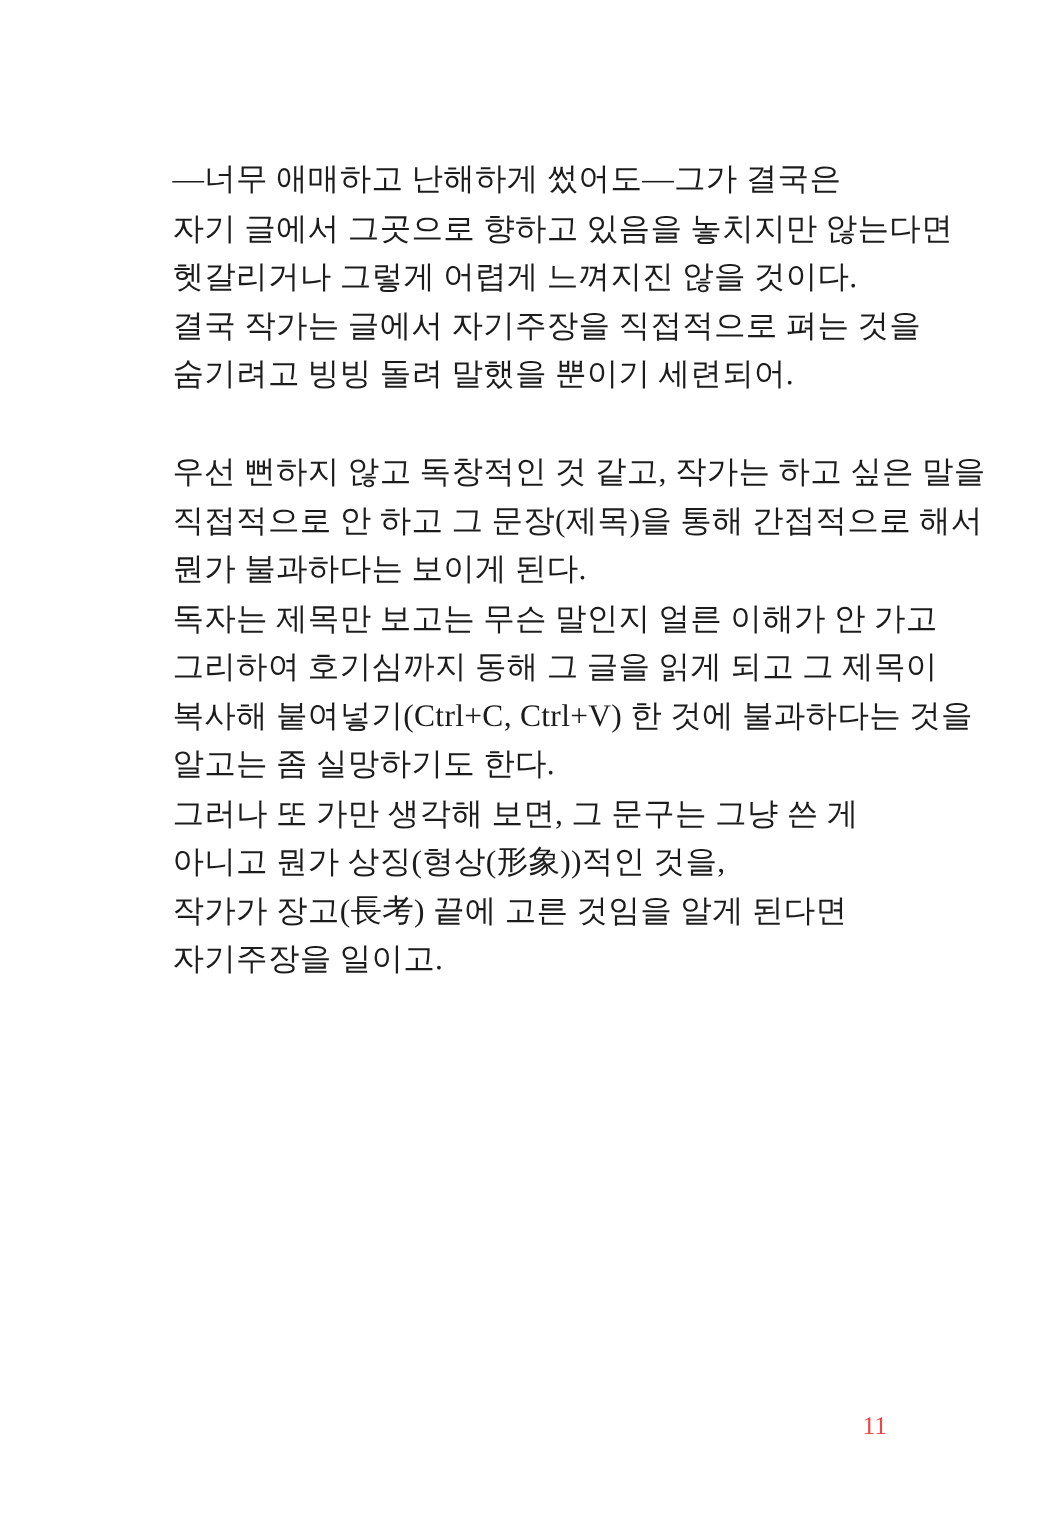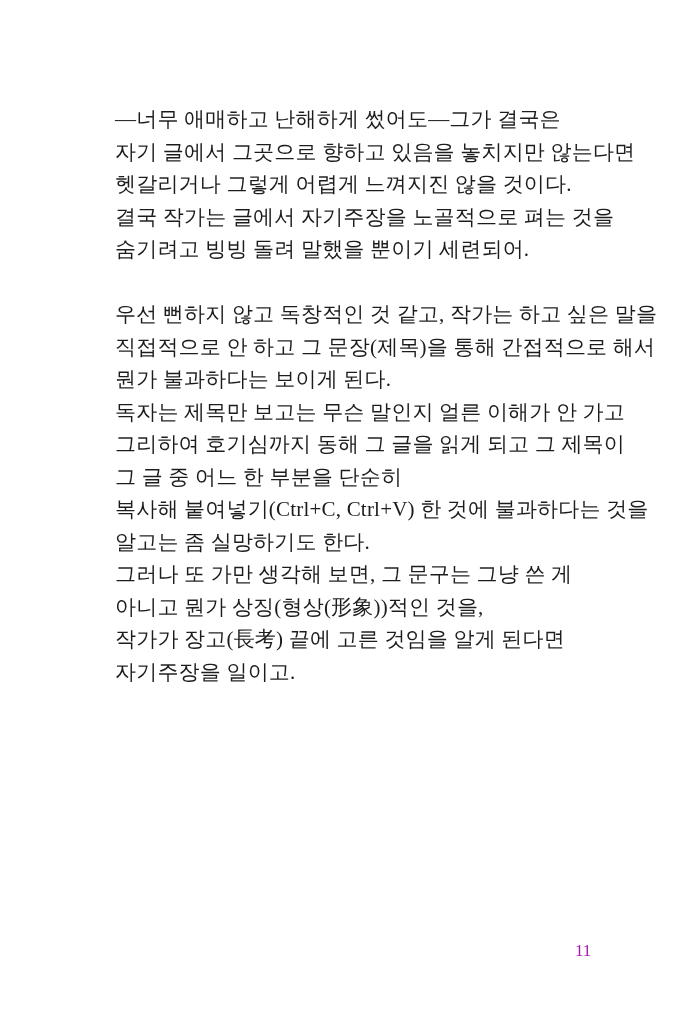--- a/index.html
+++ b/index.html
@@ -34,45 +34,44 @@
     margin-top: 32.5px; 
   }
   .line {
     white-space: nowrap;
   }
   .page-number {
     position: absolute;
     left: 575px;
     top: 941px;
     font-size: 17px;
-    color: #a21caf;
+    color: #ef4444;
     font-family: "Liberation Serif", "DejaVu Serif", serif;
   }
 </style>
 </head>
 <body>
 
 <div class="page">
   <div class="text-block">
 
     <div class="paragraph">
       <div class="line">—너무 애매하고 난해하게 썼어도—그가 결국은</div>
       <div class="line">자기 글에서 그곳으로 향하고 있음을 놓치지만 않는다면</div>
       <div class="line">헷갈리거나 그렇게 어렵게 느껴지진 않을 것이다.</div>
-      <div class="line">결국 작가는 글에서 자기주장을 노골적으로 펴는 것을</div>
+      <div class="line">결국 작가는 글에서 자기주장을 직접적으로 펴는 것을</div>
       <div class="line">숨기려고 빙빙 돌려 말했을 뿐이기 세련되어.</div>
     </div>
 
     <div class="paragraph">
       <div class="line">우선 뻔하지 않고 독창적인 것 같고, 작가는 하고 싶은 말을</div>
       <div class="line">직접적으로 안 하고 그 문장(제목)을 통해 간접적으로 해서</div>
       <div class="line">뭔가 불과하다는 보이게 된다.</div>
       <div class="line">독자는 제목만 보고는 무슨 말인지 얼른 이해가 안 가고</div>
       <div class="line">그리하여 호기심까지 동해 그 글을 읽게 되고 그 제목이</div>
-      <div class="line">그 글 중 어느 한 부분을 단순히</div>
       <div class="line">복사해 붙여넣기(Ctrl+C, Ctrl+V) 한 것에 불과하다는 것을</div>
       <div class="line">알고는 좀 실망하기도 한다.</div>
       <div class="line">그러나 또 가만 생각해 보면, 그 문구는 그냥 쓴 게</div>
       <div class="line">아니고 뭔가 상징(형상(形象))적인 것을,</div>
       <div class="line">작가가 장고(長考) 끝에 고른 것임을 알게 된다면</div>
       <div class="line">자기주장을 일이고.</div>
     </div>
 
   </div>
 

